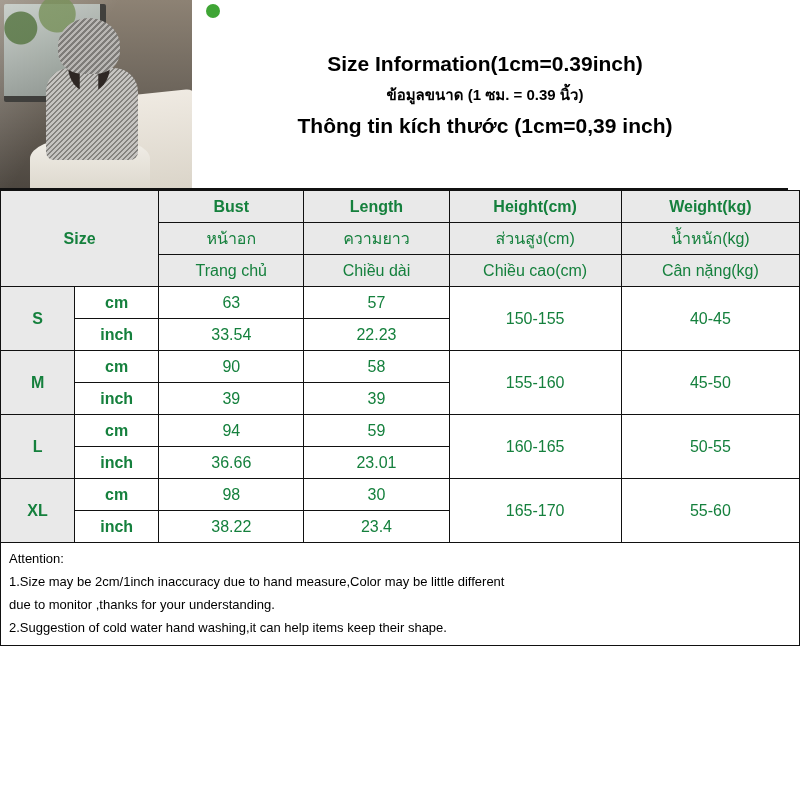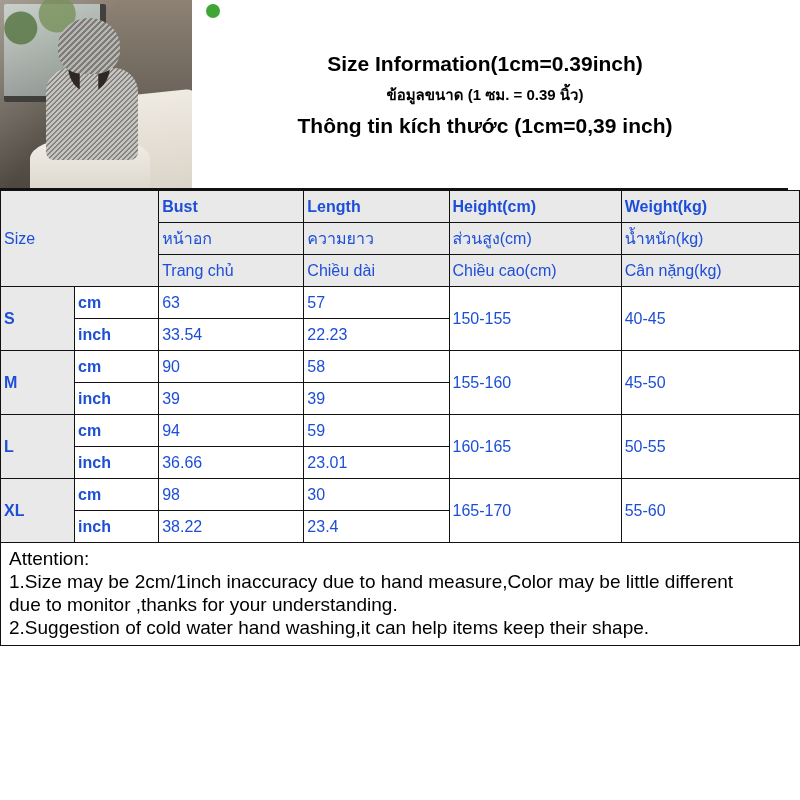--- a/index.html
+++ b/index.html
@@ -135,23 +135,24 @@
   }
   .title-line.th { font-size: 15px; }
   
   table.size-table {
     width: 800px;
     border-collapse: collapse;
     table-layout: fixed;
   }
   table.size-table td, table.size-table th {
     border: 1px solid #111;
+    text-align: center;
     vertical-align: middle;
     font-size: 16px;
-    color: #1d4ed8;
+    color: #15803d;
     padding: 2px 3px;
     height: 32px;
     box-sizing: border-box;
   }
   .col-size { width: 74px; }
   .col-unit { width: 84px; }
   .col-bust { width: 145px; }
   .col-length { width: 145px; }
   .col-height { width: 172px; }
   .col-weight { width: 178px; }
@@ -165,40 +166,40 @@
     font-weight: normal;
     font-size: 15px;
   }
   .size-label-cell {
     background: #e9e9e9;
     font-weight: bold;
     font-size: 19px;
   }
   .size-big {
     background: #e9e9e9;
-    font-weight: normal;
+    font-weight: bold;
     font-size: 25px;
   }
   .unit-cell {
     font-weight: bold;
     background: #ffffff;
   }
   .val-cell { background: #ffffff; }
   .span-cell { background: #ffffff; }
 
   
   .attention {
     border: 1px solid #111;
     border-top: none;
     padding: 4px 8px 6px 8px;
     box-sizing: border-box;
     width: 800px;
   }
   .attention .line {
-    font-size: 19px;
+    font-size: 13px;
     line-height: 23px;
     color: #000;
   }
   .footer-space {
     height: 58px;
     background: #fff;
   }
 </style>
 </head>
 <body>

